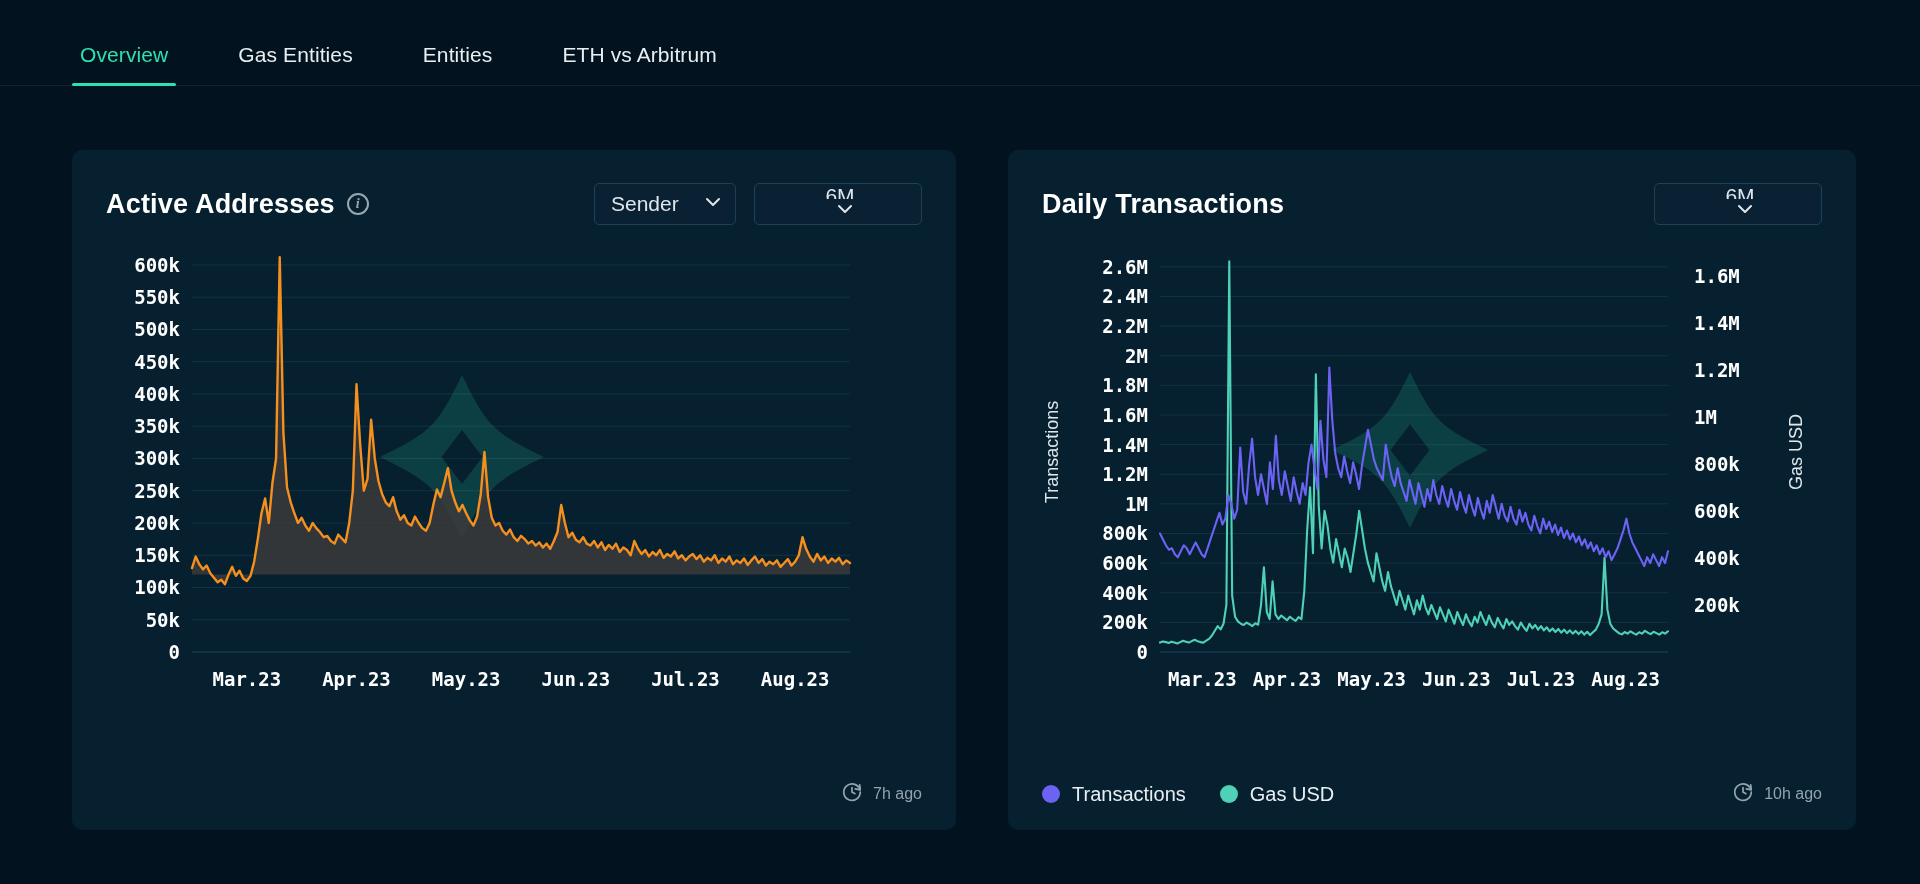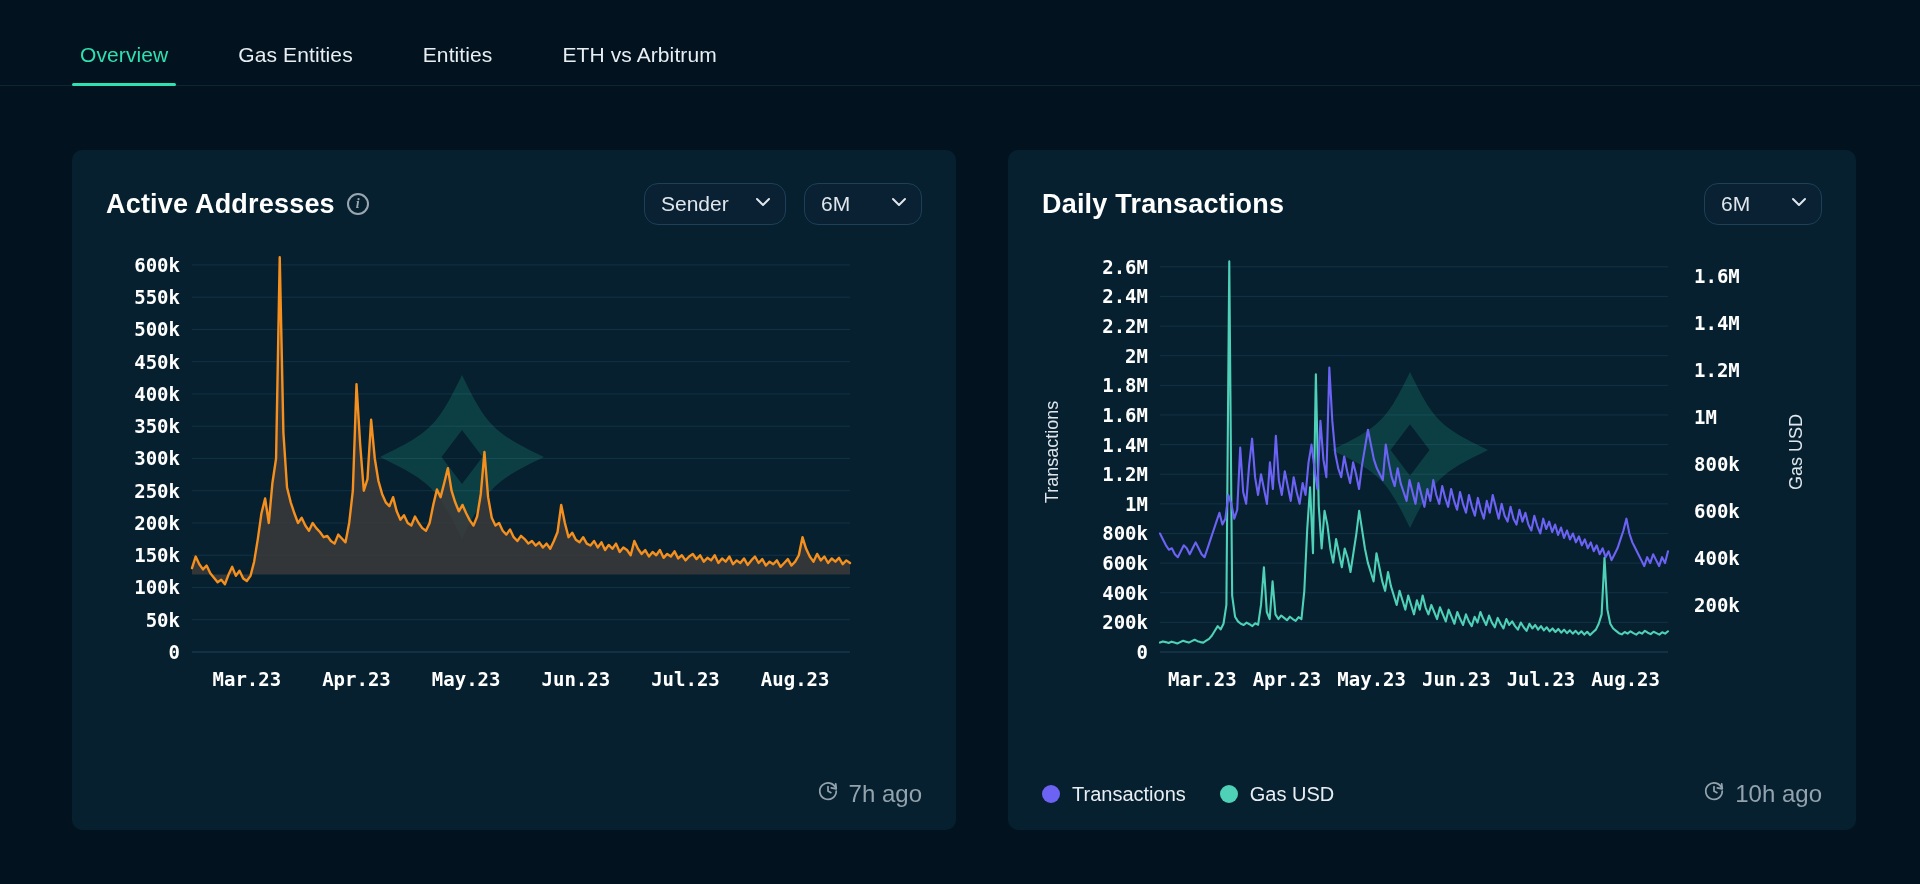--- a/index.html
+++ b/index.html
@@ -84,39 +84,39 @@
     margin-left:12px;
     cursor:pointer;
     flex:none;
   }
   .head-spacer{ flex:1; }
 
   .select{
     height:42px;
     min-width:98px;
     border:1px solid #1d4057;
-    border-radius:14px;
+    border-radius:5px;
     background:#0a2134;
     display:flex;
     align-items:center;
     justify-content:space-between;
     padding:0 12px 0 16px;
     color:#dfe6ec;
     font-size:21px;
     cursor:pointer;
     margin-left:18px;
     overflow:hidden;
   }
   .select .sel-label{
     white-space:nowrap;
     overflow:hidden;
     max-width:74px;
   }
   .select.wide{ width:142px; }
-  .select.time{ width:118px; }
+  .select.time{ width:168px;flex-direction:column; }
   .chev{ margin-left:10px; flex:none; }
 
   
   .plot-wrap{ position:relative; }
   svg.chart{ display:block; }
 
   .ytick, .xtick{
     font-family:"DejaVu Sans Mono", monospace;
     font-size:19px;
     font-weight:bold;
@@ -137,21 +137,21 @@
     align-items:center;
     height:28px;
   }
   .legend{ display:flex; align-items:center; gap:34px; }
   .legend-item{ display:flex; align-items:center; gap:12px; cursor:pointer; }
   .dot{ width:18px; height:18px; border-radius:50%; flex:none; }
   .legend-label{ color:#e9eef2; font-size:20px; }
   .foot-spacer{ flex:1; }
   .updated{
     display:flex; align-items:center; gap:10px;
-    color:#93a3ae; font-size:24px;
+    color:#93a3ae; font-size:16px;
   }
 </style>
 </head>
 <body>
 
 <div class="tabbar">
   <div class="tab active">
     <span>Overview</span>
   </div>
   <div class="tab">

